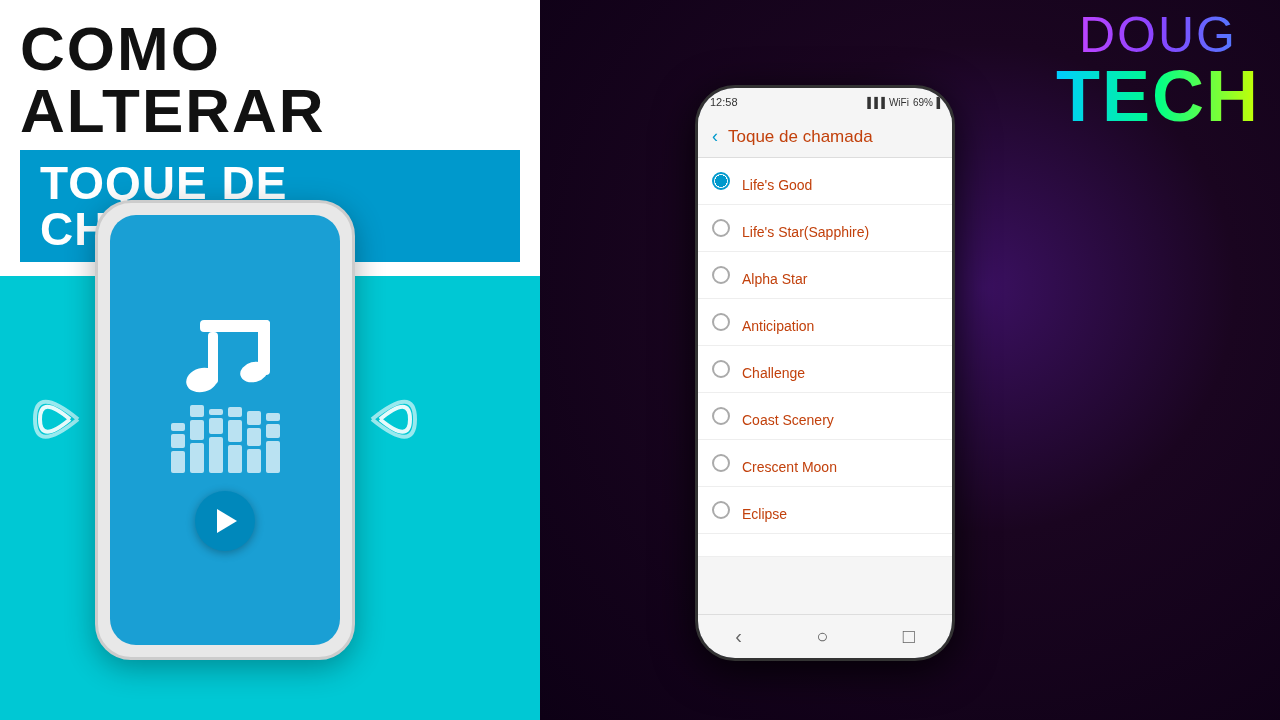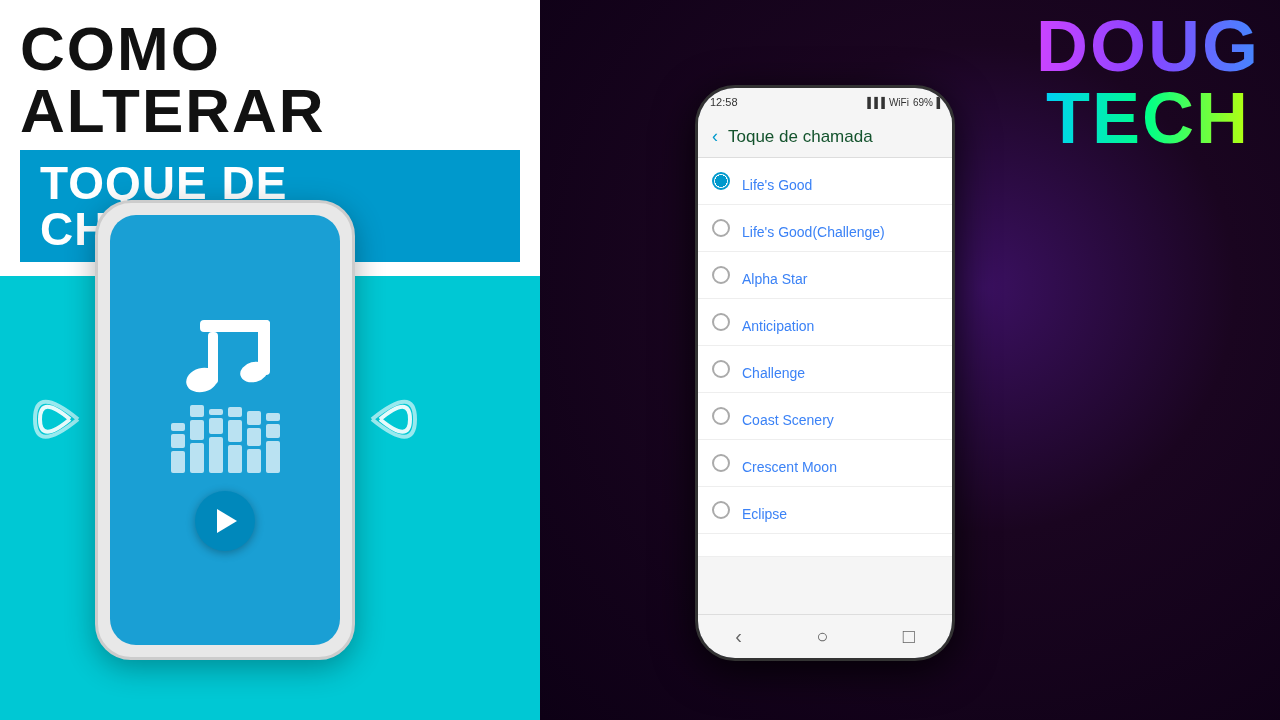--- a/index.html
+++ b/index.html
@@ -142,22 +142,22 @@
 
     
     .logo-block {
       position: absolute;
       right: 20px;
       top: 10px;
       text-align: center;
       line-height: 1;
     }
     .logo-doug {
-      font-size: 72px;
-      font-weight: 700;
+      font-size: 50px;
+      font-weight: 400;
       background: linear-gradient(90deg, #cc44ff, #8844ff, #4488ff);
       -webkit-background-clip: text;
       -webkit-text-fill-color: transparent;
       background-clip: text;
       letter-spacing: 2px;
     }
     .logo-tech {
       font-size: 72px;
       font-weight: 900;
       background: linear-gradient(90deg, #00ccff, #00ff88, #ccff00);
@@ -221,21 +221,21 @@
       border-bottom: 1px solid #ddd;
     }
     .back-arrow {
       font-size: 18px;
       color: #0099cc;
       margin-right: 10px;
     }
     .dialog-title {
       font-size: 17px;
       font-weight: 500;
-      color: #14532d;
+      color: #c2410c;
     }
     .ringtone-list {
       background: white;
       padding: 0;
     }
     .ringtone-item {
       display: flex;
       align-items: center;
       padding: 11px 14px;
       border-bottom: 1px solid #eee;
@@ -246,21 +246,21 @@
       border: 2px solid #aaa;
       margin-right: 12px;
       flex-shrink: 0;
     }
     .radio-circle.selected {
       border-color: #0099cc;
       background: radial-gradient(circle, #0099cc 6px, transparent 6px);
     }
     .ringtone-name {
       font-size: 14px;
-      color: #3b82f6;
+      color: #c2410c;
       margin-top: 8px;
     }
 
     
     .nav-bar {
       background: #f5f5f5;
       height: 44px;
       display: flex;
       align-items: center;
       justify-content: space-around;
@@ -398,21 +398,21 @@
 
       <div class="ringtone-list">
 
         <div class="ringtone-item">
           <div class="radio-circle selected"></div>
           <span class="ringtone-name">Life's Good</span>
         </div>
 
         <div class="ringtone-item">
           <div class="radio-circle"></div>
-          <span class="ringtone-name">Life's Good(Challenge)</span>
+          <span class="ringtone-name">Life's Star(Sapphire)</span>
         </div>
 
         <div class="ringtone-item">
           <div class="radio-circle"></div>
           <span class="ringtone-name">Alpha Star</span>
         </div>
 
         <div class="ringtone-item">
           <div class="radio-circle"></div>
           <span class="ringtone-name">Anticipation</span>

